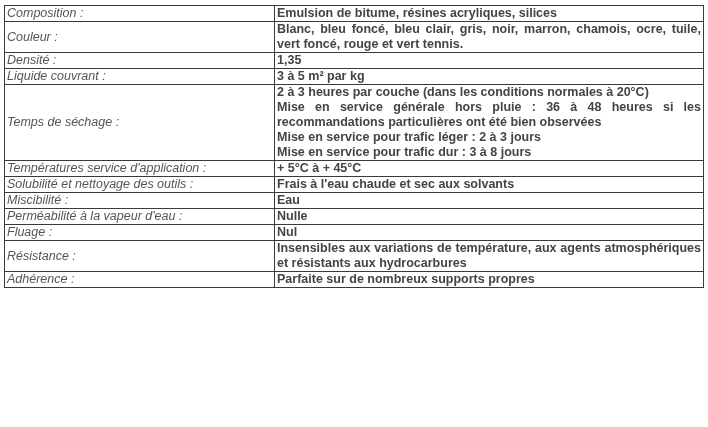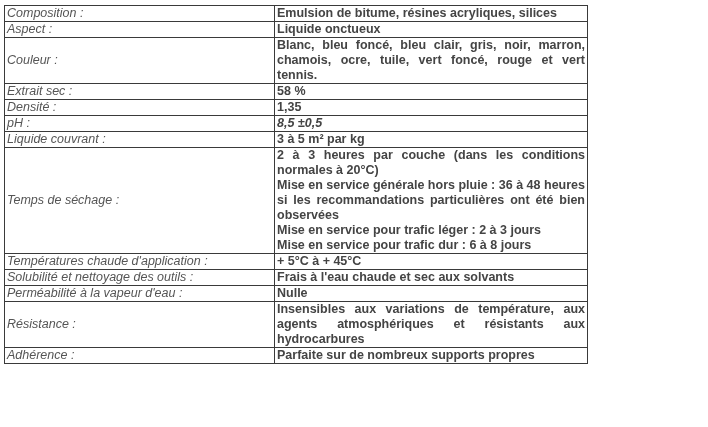--- a/index.html
+++ b/index.html
@@ -1,19 +1,19 @@
 <!DOCTYPE html>
 <html><head>
 <meta charset="utf-8">
 <style>
   html, body { margin: 0; padding: 0; background: #ffffff; }
   body { width: 708px; height: 427px; overflow: hidden; position: relative; }
   table.spec {
     position: absolute; left: 4px; top: 5px;
-    width: 584px;
+    width: 700px;
     border-collapse: collapse;
     font-family: "Liberation Sans", sans-serif;
     font-size: 12.5px;
     color: #444444;
   }
   table.spec td {
     border: 1px solid #3a3a3a;
     padding: 0 2px;
     line-height: 15px;
     vertical-align: middle;
@@ -28,80 +28,74 @@
 
 <table class="spec">
   <tbody id="spec-body">
       <tr>
         <td class="label">Composition :</td>
         <td class="value">
           <span>Emulsion de bitume, résines acryliques, silices</span>
         </td>
       </tr>
       <tr>
-        <td class="label">Aspect :</td>
-        <td class="value">
-          <span>Liquide onctueux</span>
-        </td>
-      </tr>
-      <tr>
         <td class="label">Couleur :</td>
         <td class="value">
           <span>Blanc, bleu foncé, bleu clair, gris, noir, marron, chamois, ocre, tuile, vert foncé, rouge et vert tennis.</span>
         </td>
       </tr>
       <tr>
-        <td class="label">Extrait sec :</td>
-        <td class="value">
-          <span>58 %</span>
-        </td>
-      </tr>
-      <tr>
         <td class="label">Densité :</td>
         <td class="value">
           <span>1,35</span>
-        </td>
-      </tr>
-      <tr>
-        <td class="label">pH :</td>
-        <td class="value it">
-          <span>8,5 ±0,5</span>
         </td>
       </tr>
       <tr>
         <td class="label">Liquide couvrant :</td>
         <td class="value">
           <span>3 à 5 m² par kg</span>
         </td>
       </tr>
       <tr>
         <td class="label">Temps de séchage :</td>
         <td class="value">
           <span>2 à 3 heures par couche (dans les conditions normales à 20°C)</span>
           <span>Mise en service générale hors pluie : 36 à 48 heures si les recommandations particulières ont été bien observées</span>
           <span>Mise en service pour trafic léger : 2 à 3 jours</span>
-          <span>Mise en service pour trafic dur : 6 à 8 jours</span>
+          <span>Mise en service pour trafic dur : 3 à 8 jours</span>
         </td>
       </tr>
       <tr>
-        <td class="label">Températures chaude d'application :</td>
+        <td class="label">Températures service d'application :</td>
         <td class="value">
           <span> + 5°C à + 45°C</span>
         </td>
       </tr>
       <tr>
         <td class="label">Solubilité et nettoyage des outils :</td>
         <td class="value">
           <span>Frais à l'eau chaude et sec aux solvants</span>
         </td>
       </tr>
       <tr>
+        <td class="label">Miscibilité :</td>
+        <td class="value">
+          <span>Eau</span>
+        </td>
+      </tr>
+      <tr>
         <td class="label">Perméabilité à la vapeur d'eau :</td>
         <td class="value">
           <span>Nulle</span>
+        </td>
+      </tr>
+      <tr>
+        <td class="label">Fluage :</td>
+        <td class="value">
+          <span>Nul</span>
         </td>
       </tr>
       <tr>
         <td class="label">Résistance :</td>
         <td class="value">
           <span>Insensibles aux variations de température, aux agents atmosphériques et résistants aux hydrocarbures</span>
         </td>
       </tr>
       <tr>
         <td class="label">Adhérence :</td>

